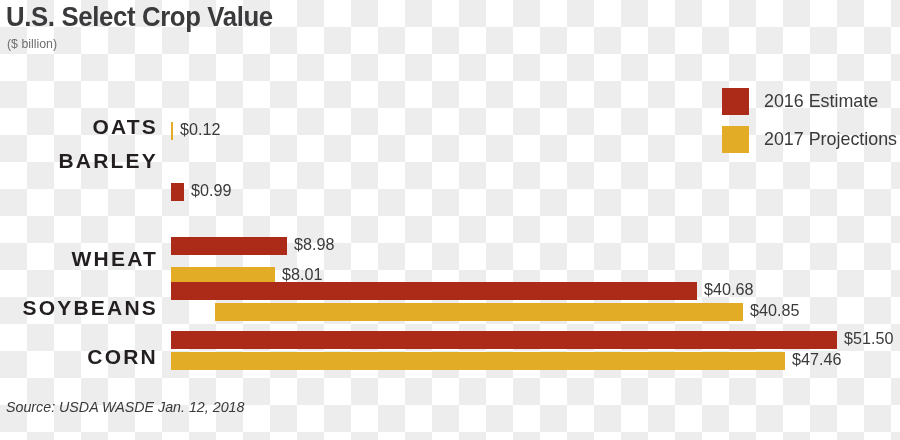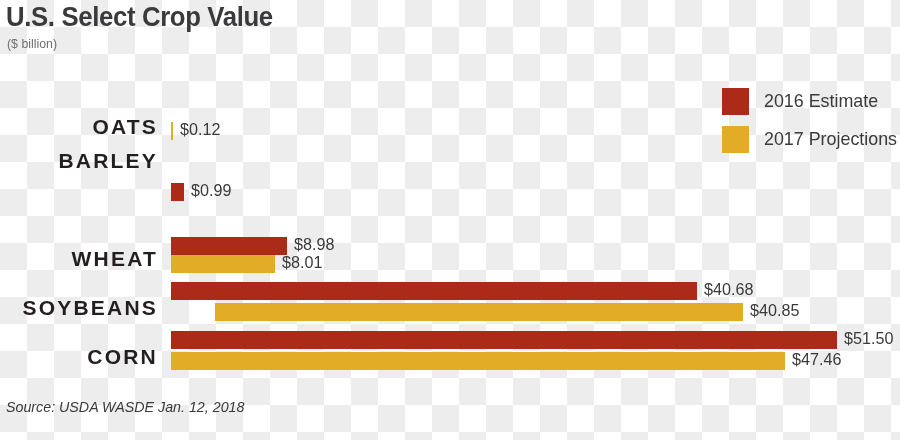--- a/index.html
+++ b/index.html
@@ -179,21 +179,21 @@
           <div class="bar" style="width: 12.8007px; background: rgb(171, 42, 24);"></div>
           <div class="bar-value" style="left: 19.8007px;">$0.99</div>
         </div>
       </div>
       <div class="group" style="top: 149px; height: 39px;">
         <div class="cat-label" style="top: 14px;">WHEAT</div>
         <div class="bar-row" style="top: 4px; width: 236.111px;">
           <div class="bar" style="width: 116.111px; background: rgb(171, 42, 24);"></div>
           <div class="bar-value" style="left: 123.111px;">$8.98</div>
         </div>
-        <div class="bar-row" style="top: 22px; width: 223.569px; text-align: right;">
+        <div class="bar-row" style="top: 34px; width: 223.569px; text-align: right;">
           <div class="bar" style="width: 103.569px; background: rgb(227, 172, 39);"></div>
           <div class="bar-value" style="left: 110.569px;">$8.01</div>
         </div>
       </div>
       <div class="group" style="top: 198px; height: 39px;">
         <div class="cat-label" style="top: 14px;">SOYBEANS</div>
         <div class="bar-row" style="top: 0px; width: 645.992px;">
           <div class="bar" style="width: 525.992px; background: rgb(171, 42, 24);"></div>
           <div class="bar-value" style="left: 532.992px;">$40.68</div>
         </div>

